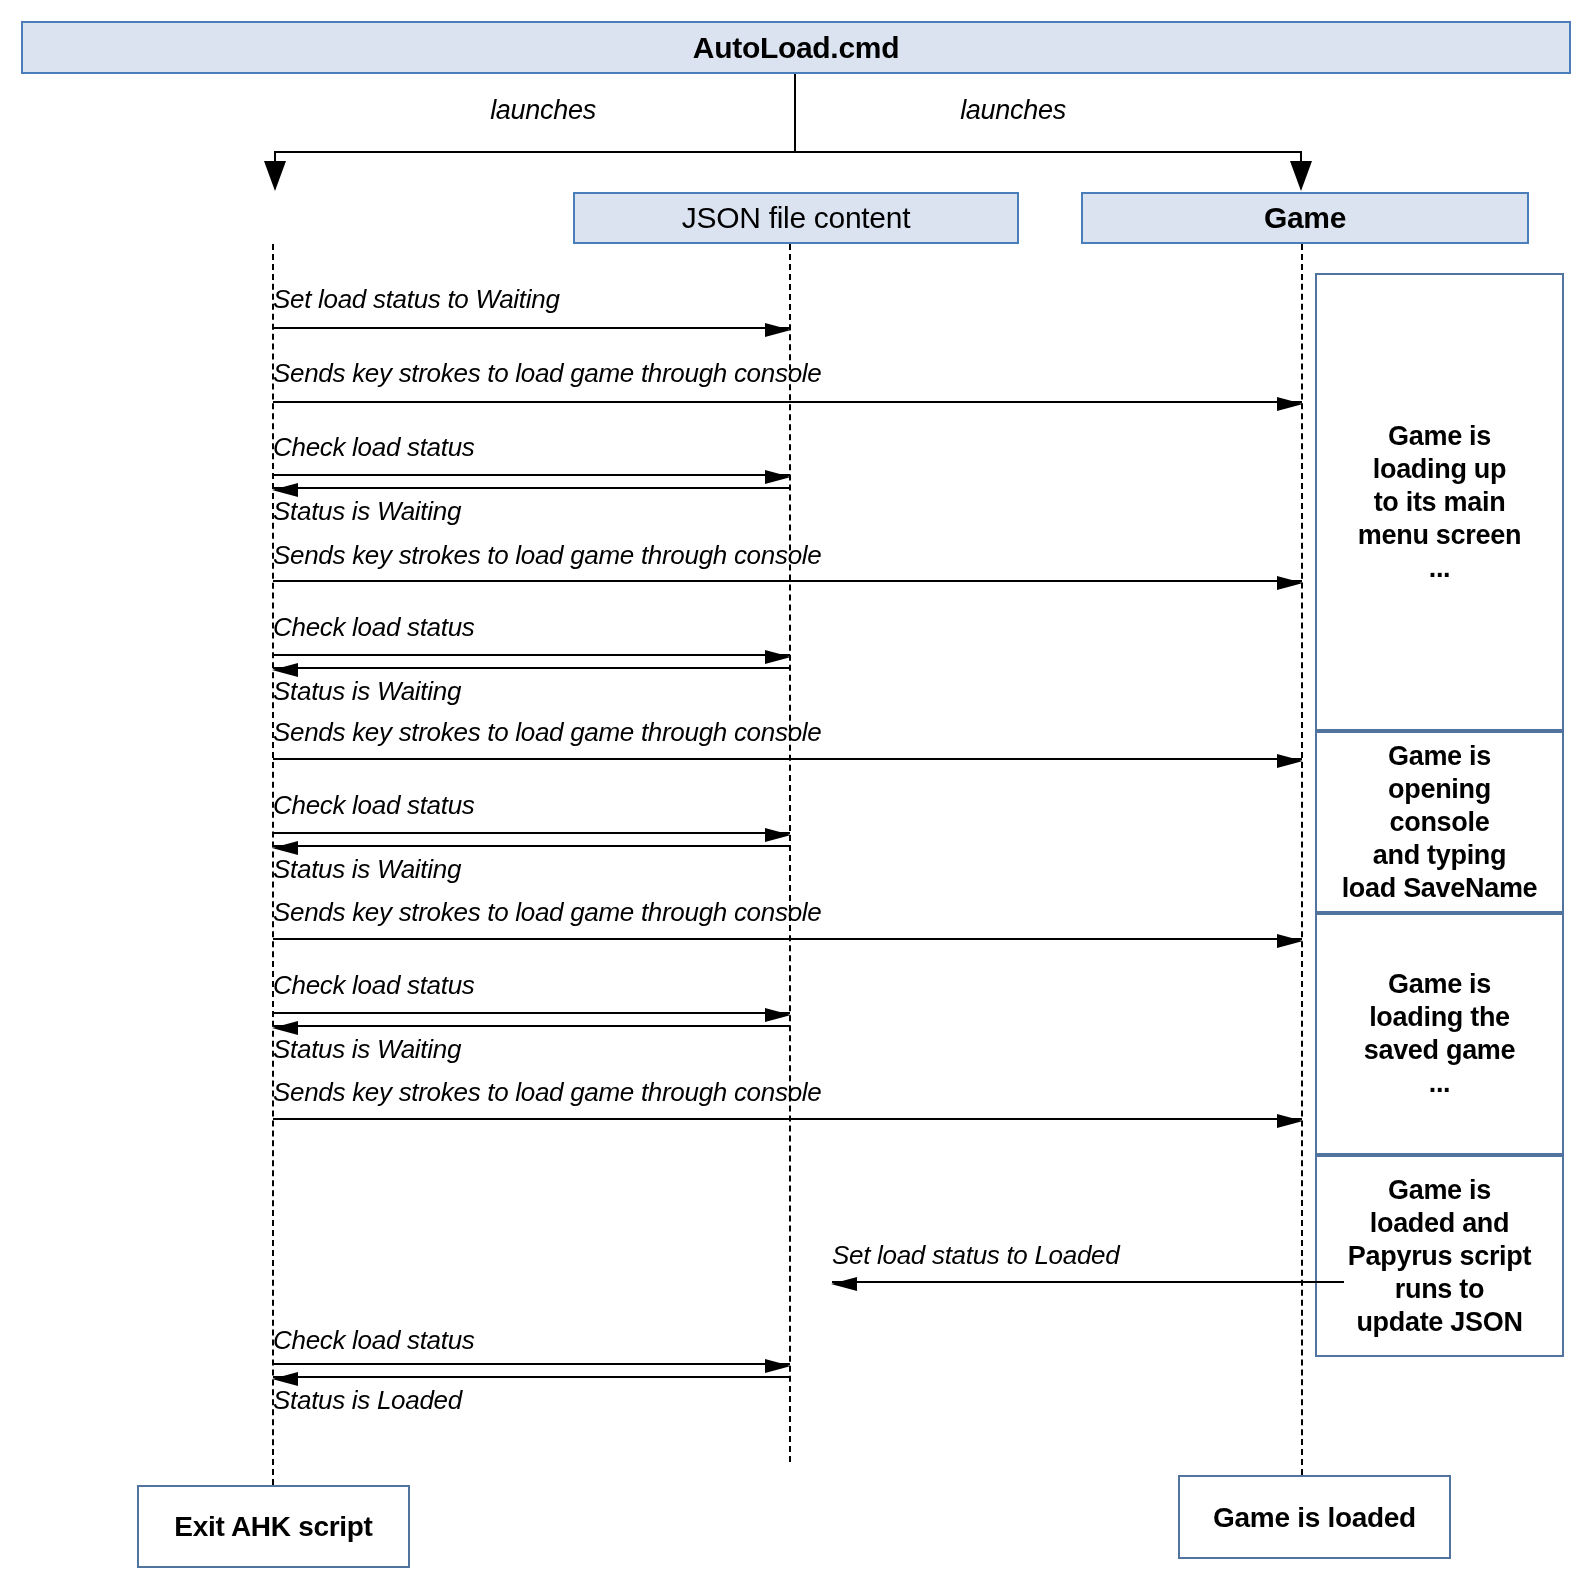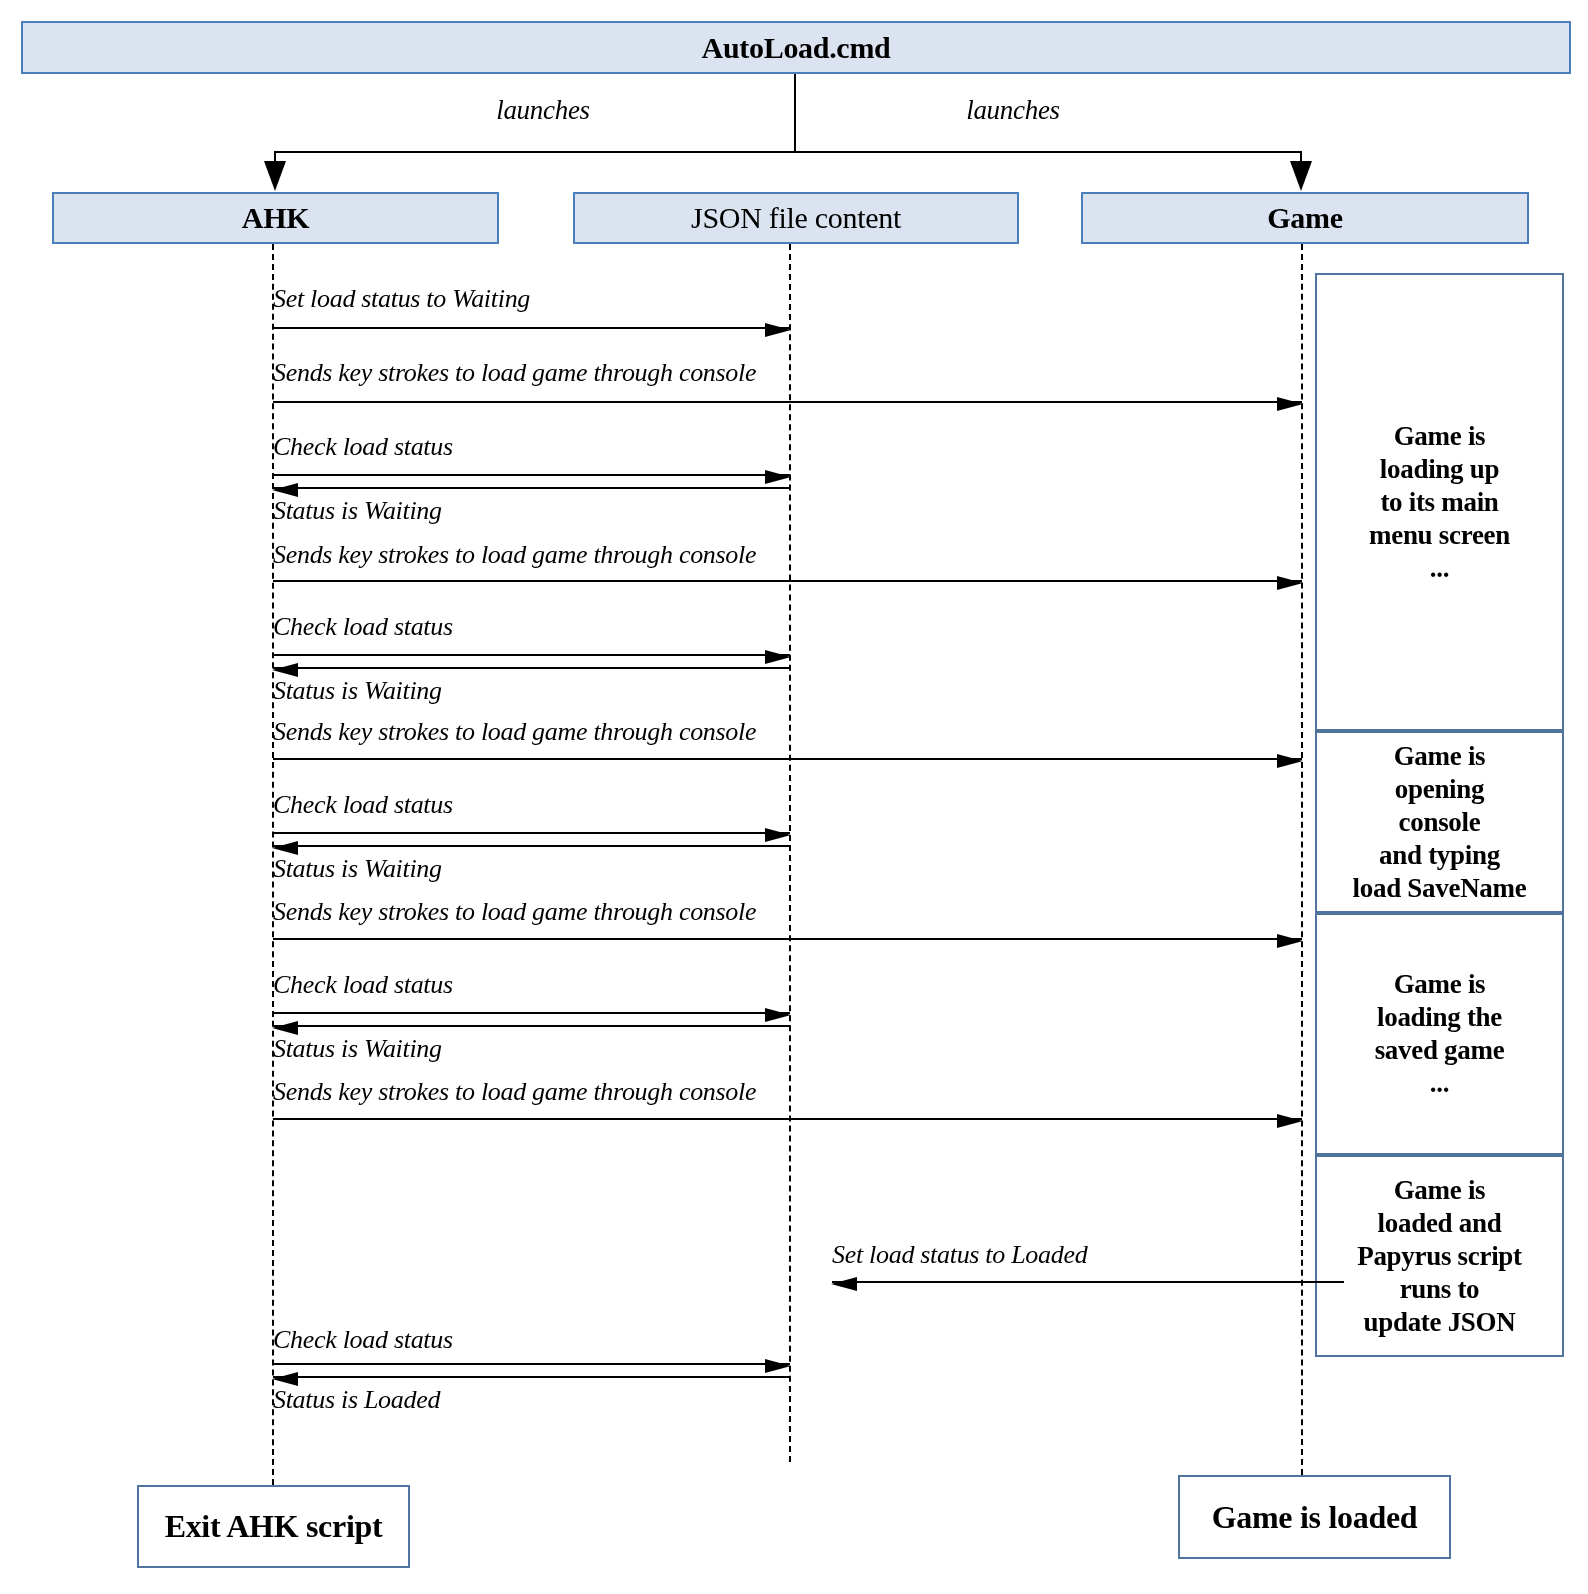--- a/index.html
+++ b/index.html
@@ -6,21 +6,21 @@
     --node-fill:#dbe3f1;
     --node-border:#4a7ebb;
     --note-border:#51749e;
     --line:#000000;
     --text:#000000;
     --background:#ffffff;
   }
   html,body{margin:0;padding:0;background:var(--background);}
   #canvas{
     position:relative;width:1588px;height:1594px;background:var(--background);
-    font-family:Liberation Serif, serif;color:var(--text);overflow:hidden;
+    font-family:Liberation Sans, sans-serif;color:var(--text);overflow:hidden;
   }
   
   .actor{
     position:absolute;box-sizing:border-box;height:52px;
     background:var(--node-fill);border:2px solid var(--node-border);
     display:flex;align-items:center;justify-content:center;
     font-weight:bold;font-size:30px;letter-spacing:-0.3px;
   }
   .actor.plain{font-weight:400;}
   .root-node{left:21px;top:21px;width:1550px;height:53px;}
@@ -38,21 +38,21 @@
   .launch{position:absolute;width:250px;text-align:center;
     font-style:italic;font-size:27px;letter-spacing:-0.3px;}
   
   .note{
     position:absolute;box-sizing:border-box;background:var(--background);
     border:2px solid var(--note-border);
     display:flex;align-items:center;justify-content:center;text-align:center;
     font-weight:bold;font-size:27px;line-height:33px;white-space:pre-line;
     letter-spacing:-0.3px;
   }
-  .endnote{font-size:32px;}
+  .endnote{font-size:28px;}
   
   .mlabel{
     position:absolute;text-align:left;font-style:italic;font-size:26px;
     line-height:30px;letter-spacing:-0.3px;white-space:nowrap;
   }
   .mline{position:absolute;height:0;border-top:2px solid var(--line);}
   .a2j{left:273px;width:517px;}
   .a2g{left:273px;width:1029px;}
   .g2j{left:832px;width:512px;}
   .hr::after{
@@ -75,21 +75,20 @@
 
   <div class="vline" style="left:794px;top:74px;height:77px;"></div>
   <div class="hline" style="left:275px;top:151px;width:1026px;"></div>
   <div class="vline" style="left:274px;top:151px;height:34px;"></div>
   <div class="vline" style="left:1300px;top:151px;height:34px;"></div>
   <div class="tri-down" style="left:264px;top:161px;"></div>
   <div class="tri-down" style="left:1290px;top:161px;"></div>
   <div class="launch" style="left:418px;top:95px;">launches</div>
   <div class="launch" style="left:888px;top:95px;">launches</div>
 
-  <div class="actor actor-ahk">AHK</div>
   <div class="actor actor-game">Game</div>
   <div class="actor actor-json plain">JSON file content</div>
 
   <div class="lifeline" style="left:272px;top:244px;height:1241px;"></div>
   <div class="lifeline" style="left:789px;top:244px;height:1218px;"></div>
   <div class="lifeline" style="left:1301px;top:244px;height:1231px;"></div>
 
 
   <div class="note" style="left:1315px;top:273px;width:249px;height:458px;">Game is
 loading up

